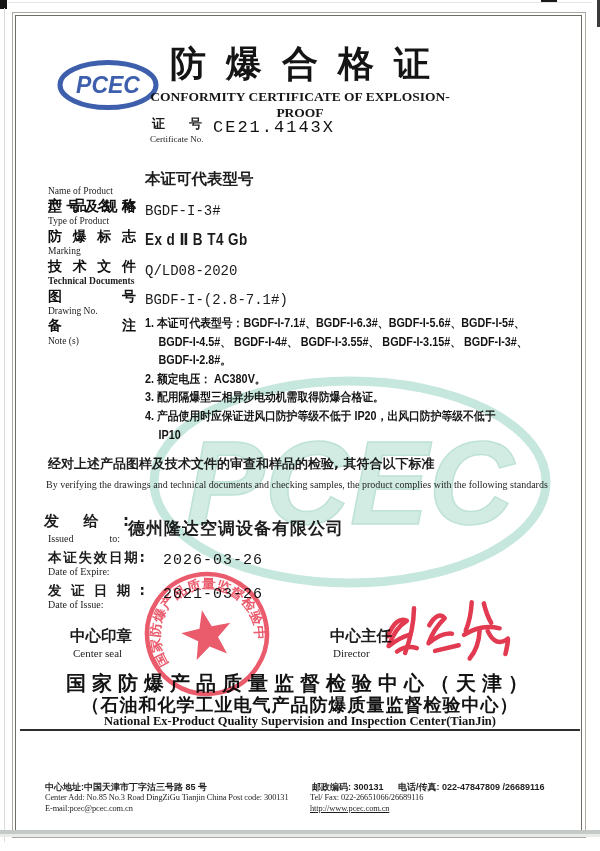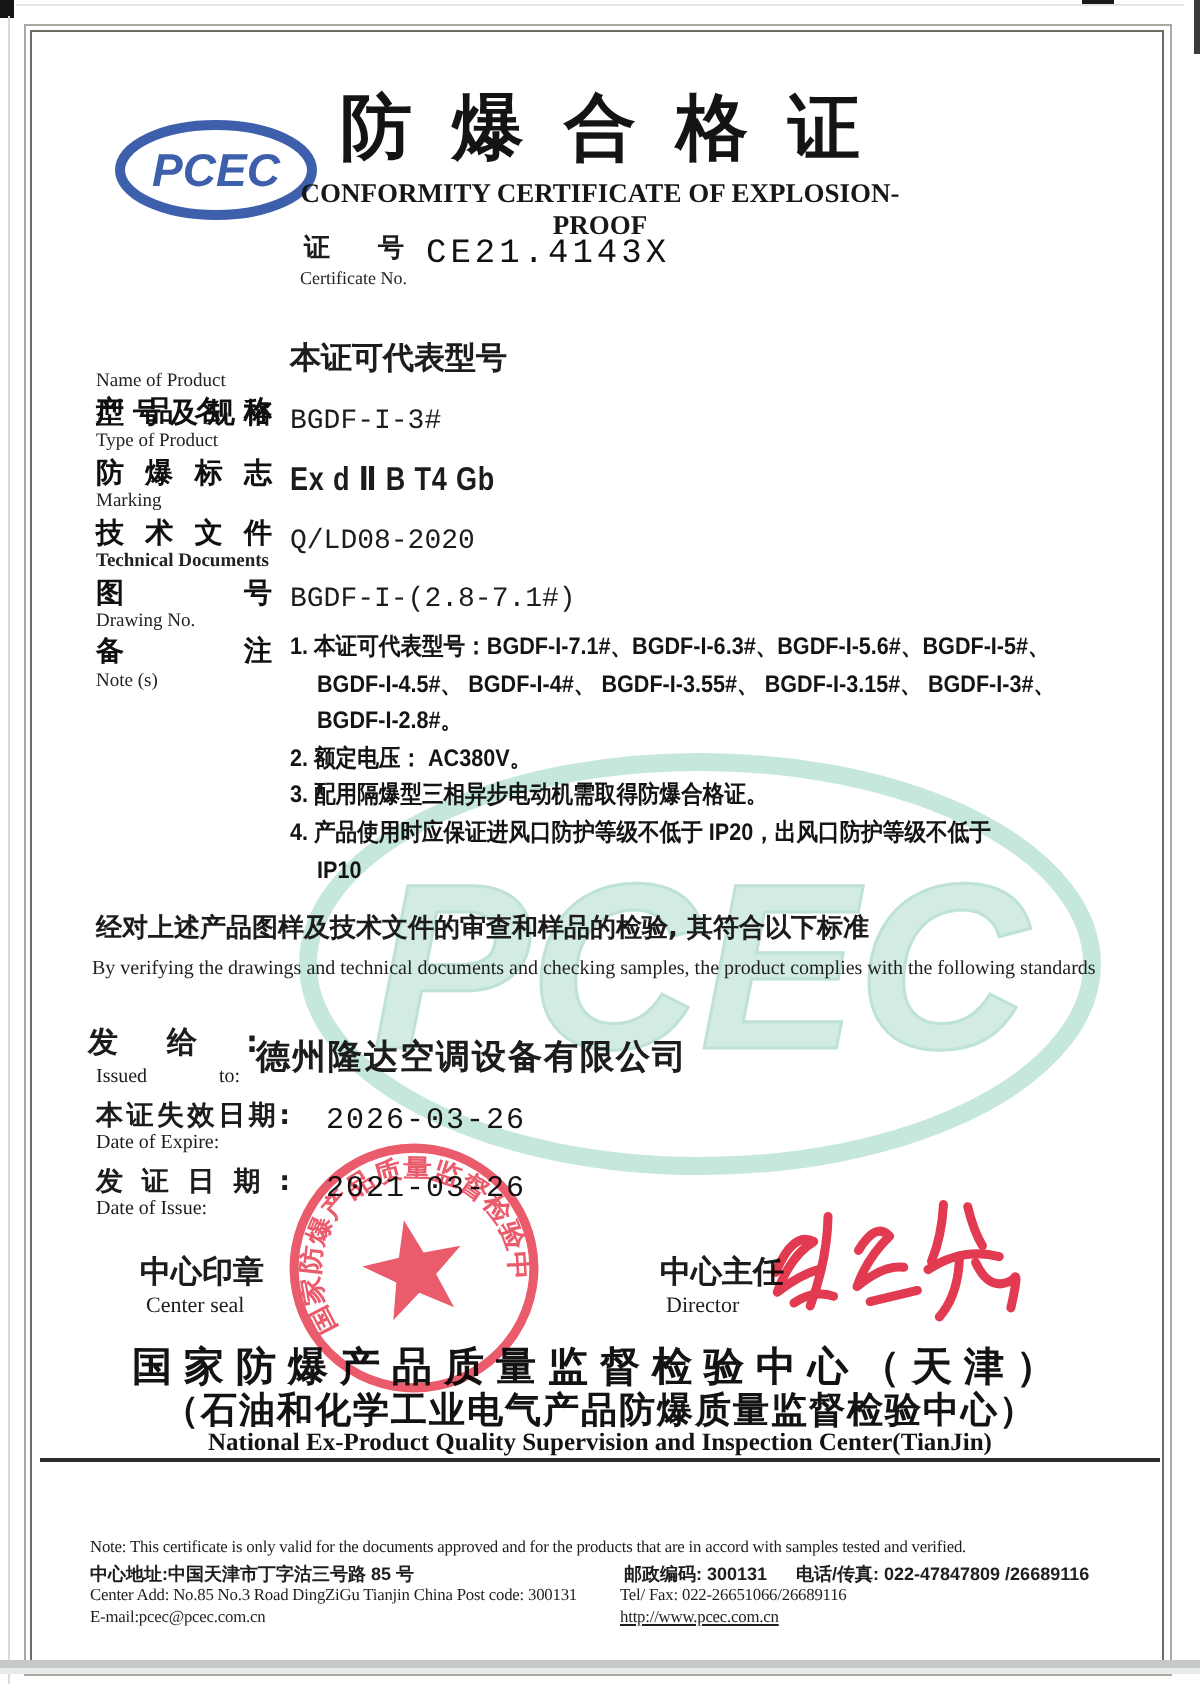--- a/index.html
+++ b/index.html
@@ -166,21 +166,20 @@
   <div class="abs seal-cn cjk-bold">中心印章</div>
   <div class="abs seal-en serif">Center seal</div>
   <div class="abs dir-cn cjk-bold">中心主任</div>
   <div class="abs dir-en serif">Director</div>
 
   <div class="abs org1 serif">国家防爆产品质量监督检验中心（天津）</div>
   <div class="abs org-en serif">National Ex-Product Quality Supervision and Inspection Center(TianJin)</div>
   <div class="abs org2 serif">（石油和化学工业电气产品防爆质量监督检验中心）</div>
   <div class="abs org-rule"></div>
 
-  <div class="abs ft ft-en ft-note-en serif">Note: This certificate is only valid for the documents approved and for the products that are in accord with samples tested and verified.</div>
   <div class="abs ft ft-addr-cn">中心地址:中国天津市丁字沽三号路 85 号</div>
   <div class="abs ft ft-post">邮政编码: 300131</div>
   <div class="abs ft ft-telcn">电话/传真: 022-47847809 /26689116</div>
   <div class="abs ft ft-en ft-addr-en serif">Center Add: No.85 No.3 Road DingZiGu Tianjin China Post code: 300131</div>
   <div class="abs ft ft-en ft-tel-en serif">Tel/ Fax: 022-26651066/26689116</div>
   <div class="abs ft ft-en ft-email serif">E-mail:pcec@pcec.com.cn</div>
   <div class="abs ft ft-en ft-web serif">http://www.pcec.com.cn</div>
 </div>
 
 <svg class="abs stamp" viewBox="0 0 126 126">

